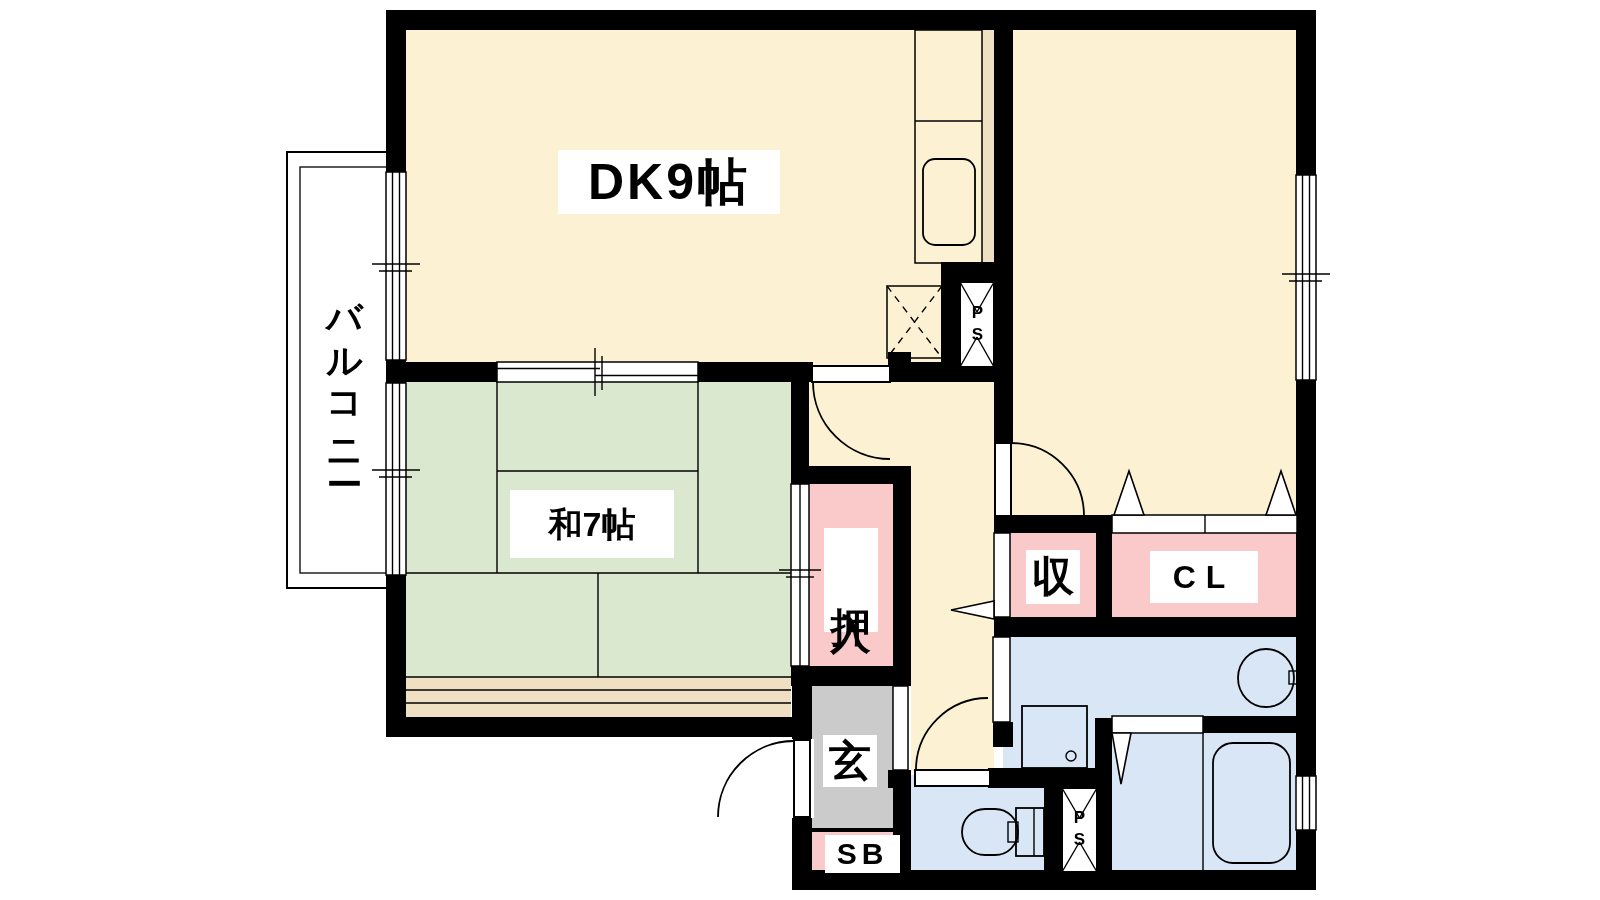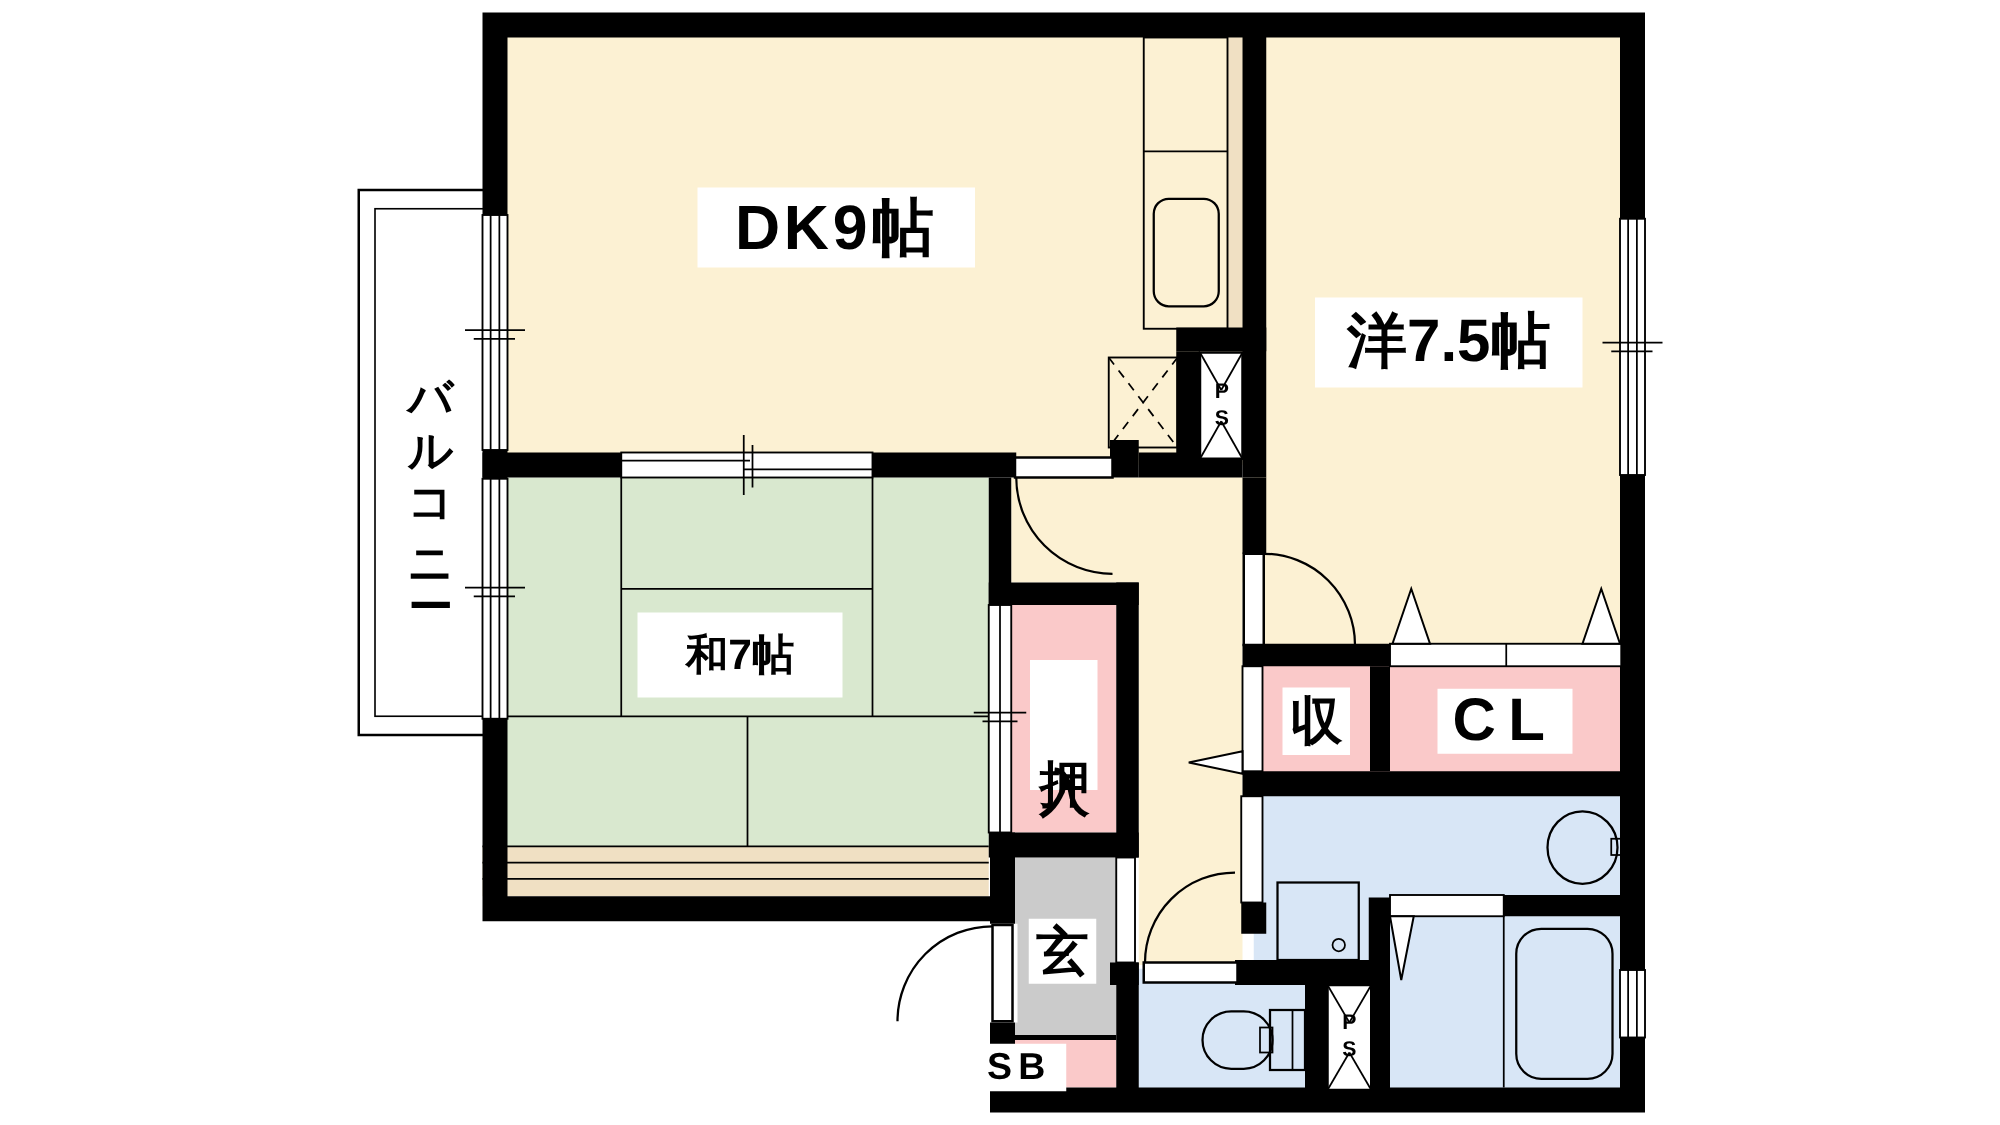--- a/index.html
+++ b/index.html
@@ -223,23 +223,22 @@
     <g>
       <rect x="962" y="809" width="56" height="46" rx="23" class="f-fix ln18"></rect>
       <rect x="1016" y="808" width="28" height="48" class="f-fix ln18"></rect>
       <line x1="1034" y1="808" x2="1034" y2="856" class="ln14"></line>
       <rect x="1008" y="822" width="10" height="20" class="f-white ln14"></rect>
     </g>
   </g>
 </svg>
 
   <div class="lbl" style="left:558px;top:150px;width:222px;height:64px;font-size:50px;letter-spacing:3px;">DK9帖</div>
-  <div class="lbl" style="left:1052px;top:238px;width:214px;height:72px;font-size:48px;">洋7.5帖</div>
   <div class="lbl" style="left:510px;top:490px;width:164px;height:68px;font-size:34px;">和7帖</div>
   <div class="lbl vert" style="left:319px;top:247px;width:51px;height:253px;font-size:36px;letter-spacing:6px;">バルコニー</div>
   <div class="lbl vert" style="left:824px;top:528px;width:54px;height:104px;font-size:40px;letter-spacing:4px;">押入</div>
   <div class="lbl" style="left:1026px;top:550px;width:54px;height:54px;font-size:42px;">収</div>
-  <div class="lbl" style="left:1150px;top:551px;width:108px;height:52px;font-size:48px;letter-spacing:10px;">CL</div>
+  <div class="lbl" style="left:1150px;top:551px;width:108px;height:52px;font-size:32px;letter-spacing:10px;">CL</div>
   <div class="lbl" style="left:823px;top:735px;width:54px;height:52px;font-size:42px;">玄</div>
-  <div class="lbl" style="left:778px;top:835px;width:75px;height:38px;font-size:30px;letter-spacing:5px;">SB</div>
+  <div class="lbl" style="left:825px;top:835px;width:75px;height:38px;font-size:30px;letter-spacing:5px;">SB</div>
   <div class="lbl vert plain" style="left:962px;top:290px;width:31px;height:70px;font-size:17px;letter-spacing:3px;">PS</div>
   <div class="lbl vert plain" style="left:1064px;top:796px;width:31px;height:68px;font-size:17px;letter-spacing:3px;">PS</div>
 </div>
 
 </body></html>

